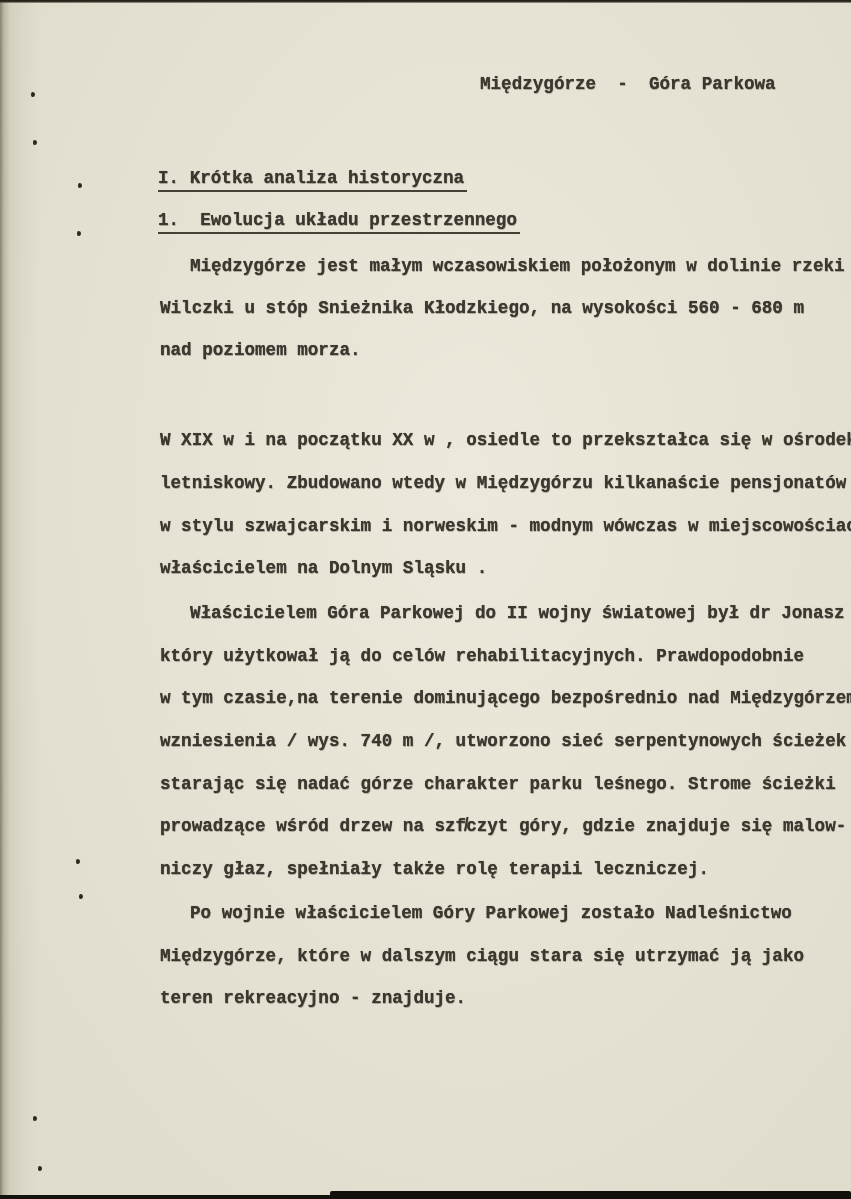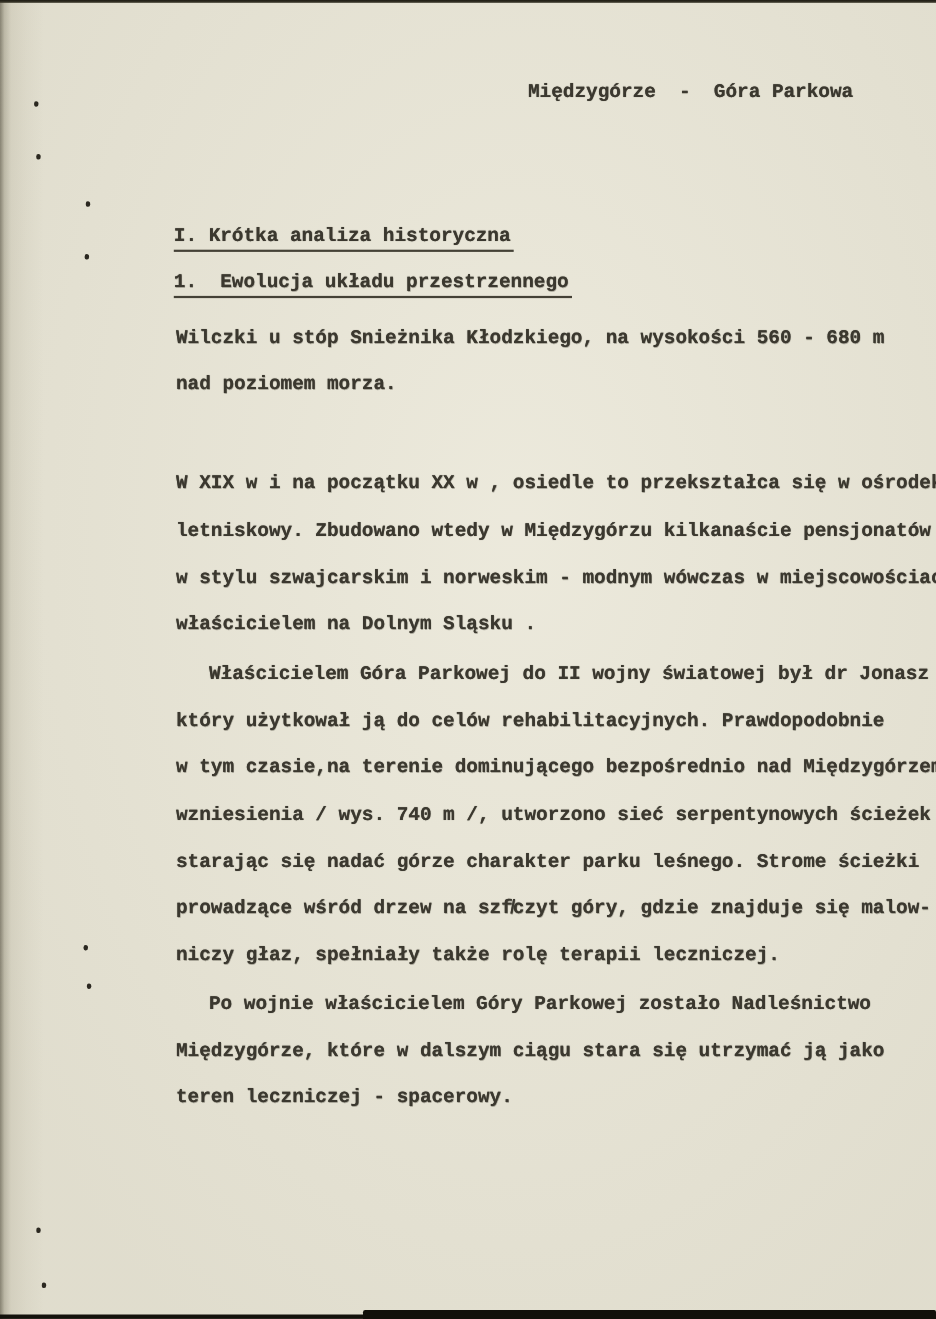--- a/index.html
+++ b/index.html
@@ -42,21 +42,20 @@
     font-size:17.6px;
     font-weight:bold;
     color:#3b382f;
     text-shadow:0 0 0.7px rgba(59,56,47,0.85), 0.4px 0.5px 0.4px rgba(59,56,47,0.30);
     letter-spacing:0;
   }
   .underlined{
     padding-bottom:2px;
     padding-right:3px;
     border-bottom:2px solid #444136;
-    margin-top:37px;
   }
 </style>
 </head>
 <body>
 
 <div class="paper">
 
   <div class="scan-edge-top"></div>
   <div class="scan-bar-bottom"></div>
   <div class="scan-bar-bottom-right"></div>
@@ -67,33 +66,34 @@
   <div class="speck" style="left:76px;top:859px"></div>
   <div class="speck" style="left:79px;top:894px"></div>
   <div class="speck" style="left:33px;top:1116px"></div>
   <div class="speck" style="left:38px;top:1166px"></div>
 
   <div class="line" style="left:480px;top:74px">Międzygórze  -  Góra Parkowa</div>
 
   <div class="line underlined" style="left:158px;top:168px">I. Krótka analiza historyczna</div>
   <div class="line underlined" style="left:158px;top:210px">1.  Ewolucja układu przestrzennego</div>
 
+  <div class="line" style="left:190px;top:256px">Międzygórze jest małym wczasowiskiem położonym w dolinie rzeki</div>
   <div class="line" style="left:160px;top:298px">Wilczki u stóp Snieżnika Kłodzkiego, na wysokości 560 - 680 m</div>
   <div class="line" style="left:160px;top:340px">nad poziomem morza.</div>
 
   <div class="line" style="left:160px;top:430px">W XIX w i na początku XX w , osiedle to przekształca się w ośrodek</div>
   <div class="line" style="left:160px;top:473px">letniskowy. Zbudowano wtedy w Międzygórzu kilkanaście pensjonatów</div>
   <div class="line" style="left:160px;top:516px">w stylu szwajcarskim i norweskim - modnym wówczas w miejscowościach</div>
   <div class="line" style="left:160px;top:558px">właścicielem na Dolnym Sląsku .</div>
 
   <div class="line" style="left:190px;top:603px">Właścicielem Góra Parkowej do II wojny światowej był dr Jonasz</div>
   <div class="line" style="left:160px;top:646px">który użytkował ją do celów rehabilitacyjnych. Prawdopodobnie</div>
   <div class="line" style="left:160px;top:688px">w tym czasie,na terenie dominującego bezpośrednio nad Międzygórzem</div>
   <div class="line" style="left:160px;top:731px">wzniesienia / wys. 740 m /, utworzono sieć serpentynowych ścieżek</div>
   <div class="line" style="left:160px;top:774px">starając się nadać górze charakter parku leśnego. Strome ścieżki</div>
   <div class="line" style="left:160px;top:816px">prowadzące wśród drzew na szf̸czyt góry, gdzie znajduje się malow-</div>
   <div class="line" style="left:160px;top:859px">niczy głaz, spełniały także rolę terapii leczniczej.</div>
 
   <div class="line" style="left:190px;top:903px">Po wojnie właścicielem Góry Parkowej zostało Nadleśnictwo</div>
   <div class="line" style="left:160px;top:946px">Międzygórze, które w dalszym ciągu stara się utrzymać ją jako</div>
-  <div class="line" style="left:160px;top:988px">teren leczniczej - spacerowy.</div>
+  <div class="line" style="left:160px;top:988px">teren rekreacyjno - znajduje.</div>
 
 </div>
 
 </body></html>

